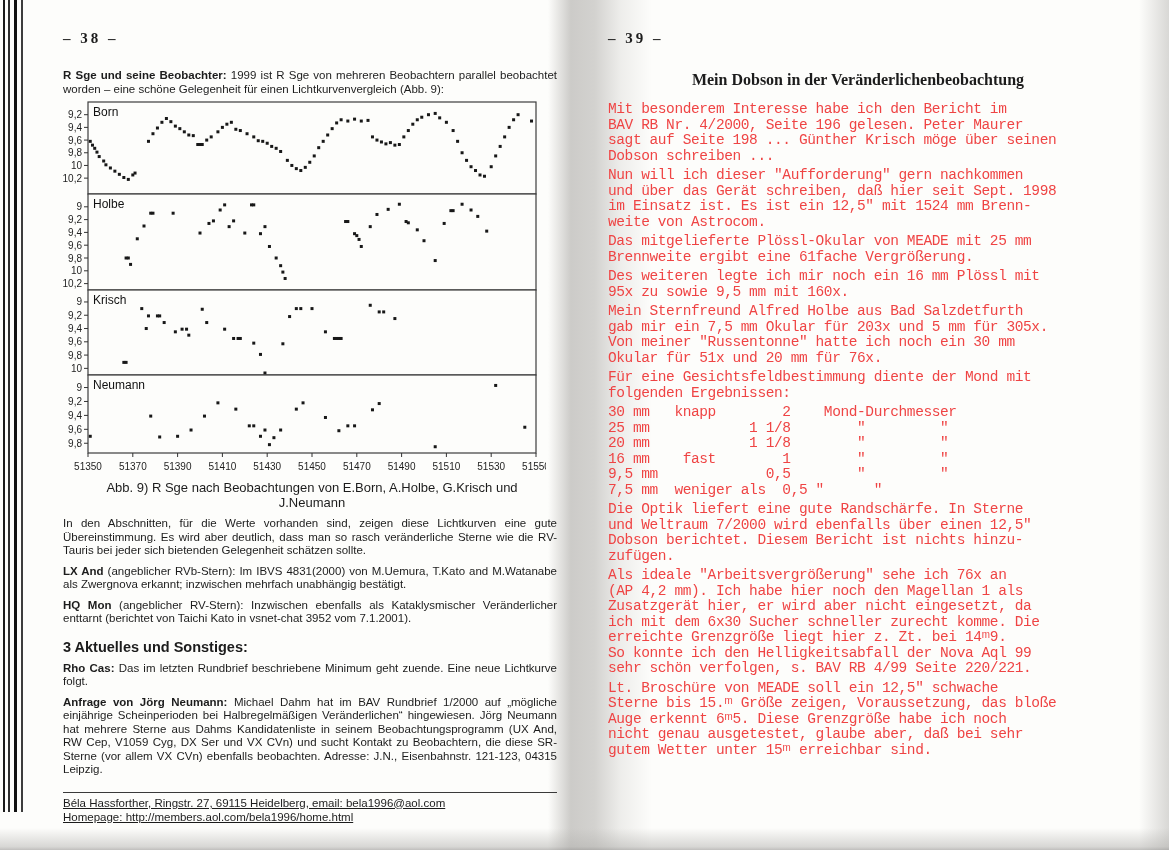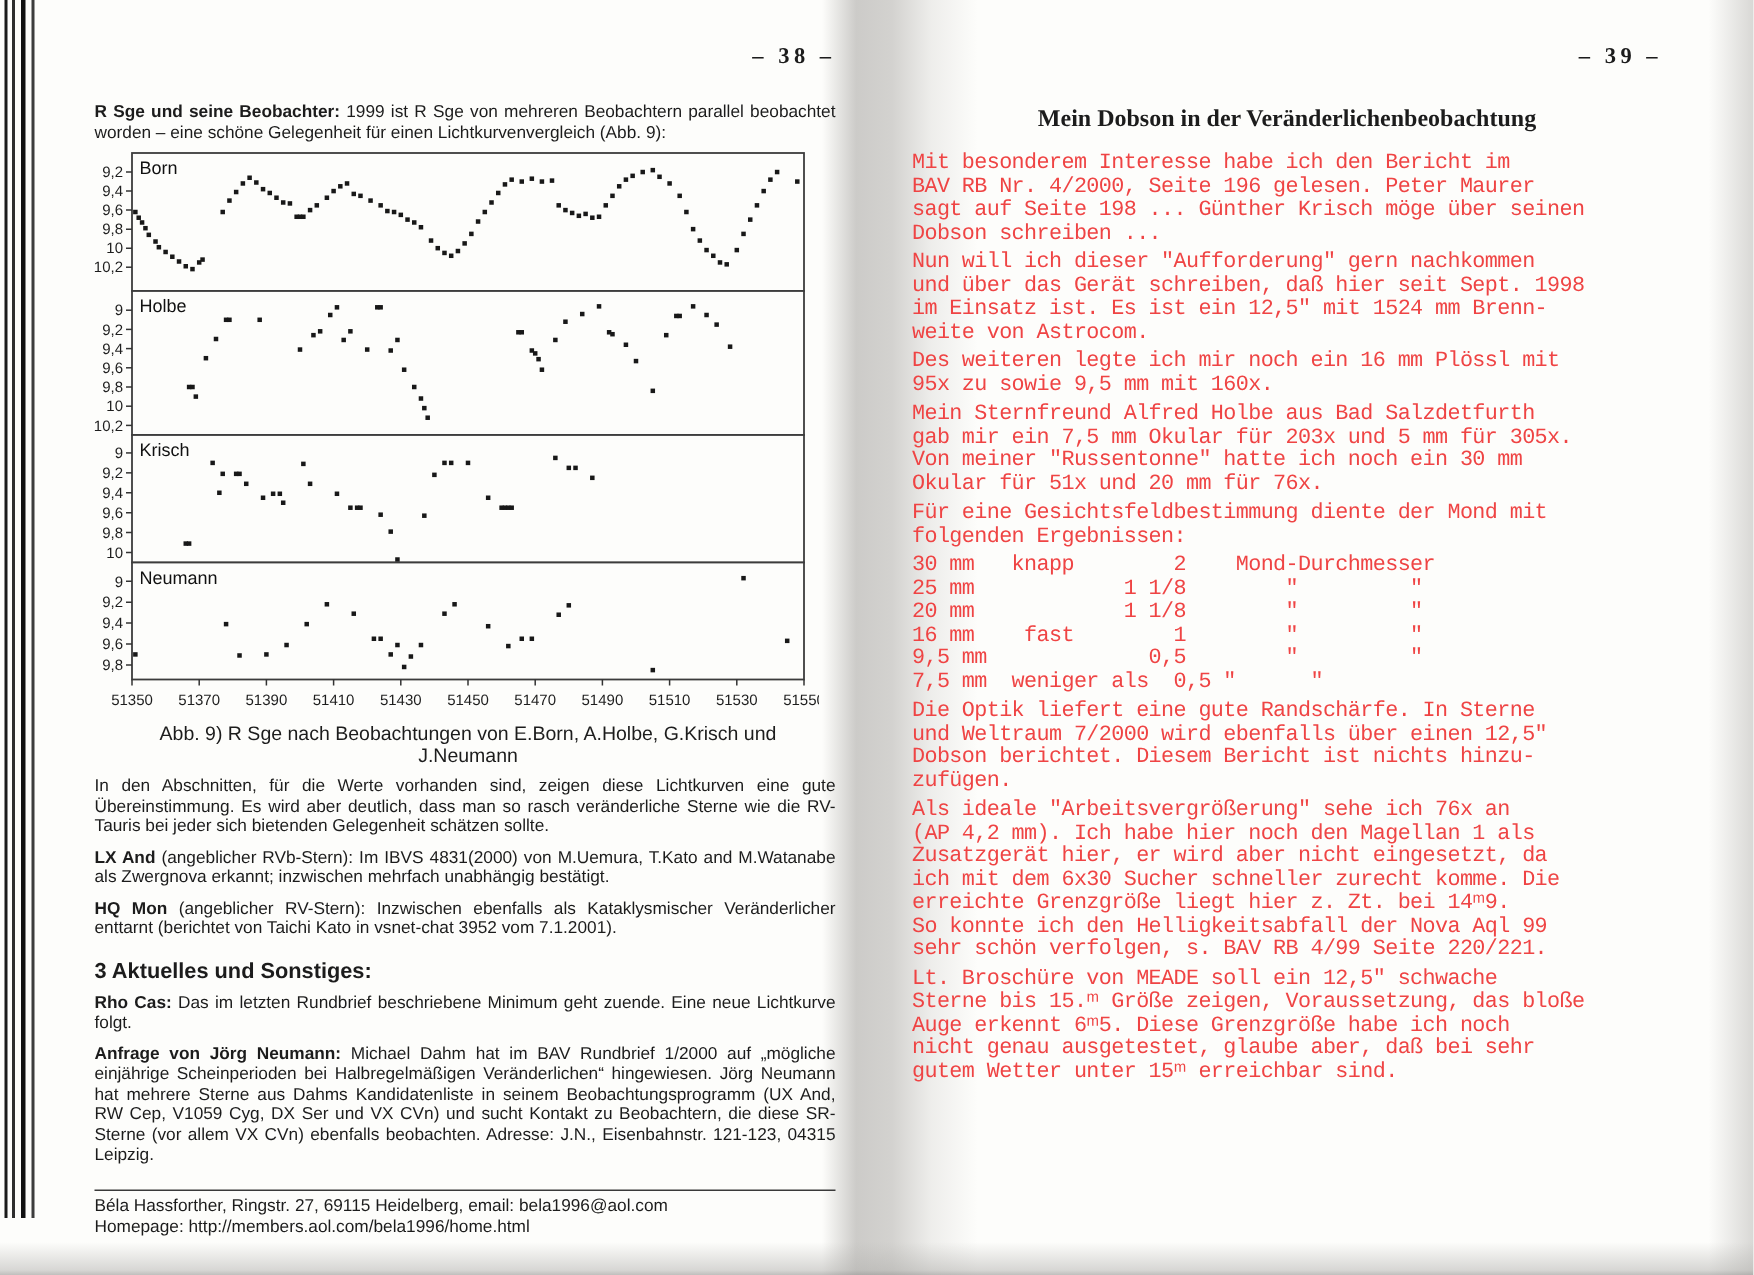--- a/index.html
+++ b/index.html
@@ -11,33 +11,33 @@
   .gutter{position:absolute;left:548px;top:0;width:104px;height:100%;
           background:linear-gradient(to right,rgba(120,118,114,0) 0%,rgba(125,122,118,0.38) 22%,rgba(130,127,123,0.34) 45%,rgba(150,148,144,0.15) 70%,rgba(150,148,144,0) 100%);}
   .right-edge{position:absolute;right:0;top:0;width:30px;height:100%;
           background:linear-gradient(to right,rgba(190,189,186,0) 0%,rgba(186,185,182,0.55) 100%);}
   .bottom-shade{position:absolute;left:0;bottom:0;width:100%;height:22px;
           background:linear-gradient(to bottom,rgba(180,179,176,0) 0%,rgba(178,177,174,0.5) 85%,rgba(150,149,147,0.6) 100%);}
   
   .page{position:absolute;top:30px;}
   .page-left{left:63px;width:494px;}
   .page-right{left:608px;width:500px;}
-  .pgnum{text-align:right;font-family:"Liberation Serif",serif;font-weight:bold;
+  .pgnum{text-align:left;font-family:"Liberation Serif",serif;font-weight:bold;
          font-size:15px;letter-spacing:3px;margin-bottom:22px;}
   
   .body-just{font-size:11.5px;line-height:13.5px;text-align:justify;margin:7px 0 0;}
   .intro{margin-top:4px;}
   .lead{font-weight:bold;}
   .heading3{font-weight:bold;font-size:14.5px;margin-top:13px;}
   .rho{margin-top:7px;}
   .chart-wrap{margin:5px 0 0 -17px;width:500px;}
   .caption{width:448px;margin:1px 0 0 25px;text-align:center;font-size:13px;}
   #lc-svg text{font-family:"Liberation Sans",sans-serif;}
   .footer-rule{margin-top:15px;border-top:1.5px solid #3a3a3a;width:494px;}
-  .footer{font-size:11.5px;line-height:14.5px;margin-top:3px;}
+  .footer{font-size:11.5px;line-height:14.5px;margin-top:3px;text-decoration:underline;}
   
   .title{text-align:center;font-family:"Liberation Serif",serif;font-weight:bold;
          font-size:16px;margin:24px 0 13px;}
   .mono-para{font-family:"Liberation Mono","DejaVu Sans Mono",monospace;
              font-size:14.5px;line-height:15.5px;white-space:pre;color:#ef4444;
              margin:0 0 4px;letter-spacing:-0.4px;}
 </style>
 </head>
 <body>
 
@@ -367,20 +367,22 @@
     <div class="title">Mein Dobson in der Veränderlichenbeobachtung</div>
     <div>
       <div class="mono-para">Mit besonderem Interesse habe ich den Bericht im
 BAV RB Nr. 4/2000, Seite 196 gelesen. Peter Maurer
 sagt auf Seite 198 ... Günther Krisch möge über seinen
 Dobson schreiben ...</div>
       <div class="mono-para">Nun will ich dieser "Aufforderung" gern nachkommen
 und über das Gerät schreiben, daß hier seit Sept. 1998
 im Einsatz ist. Es ist ein 12,5" mit 1524 mm Brenn-
 weite von Astrocom.</div>
+      <div class="mono-para">Das mitgelieferte Plössl-Okular von MEADE mit 25 mm
+Brennweite ergibt eine 61fache Vergrößerung.</div>
       <div class="mono-para">Des weiteren legte ich mir noch ein 16 mm Plössl mit
 95x zu sowie 9,5 mm mit 160x.</div>
       <div class="mono-para">Mein Sternfreund Alfred Holbe aus Bad Salzdetfurth
 gab mir ein 7,5 mm Okular für 203x und 5 mm für 305x.
 Von meiner "Russentonne" hatte ich noch ein 30 mm
 Okular für 51x und 20 mm für 76x.</div>
       <div class="mono-para">Für eine Gesichtsfeldbestimmung diente der Mond mit
 folgenden Ergebnissen:</div>
       <div class="mono-para">30 mm   knapp        2    Mond-Durchmesser
 25 mm            1 1/8        "         "

